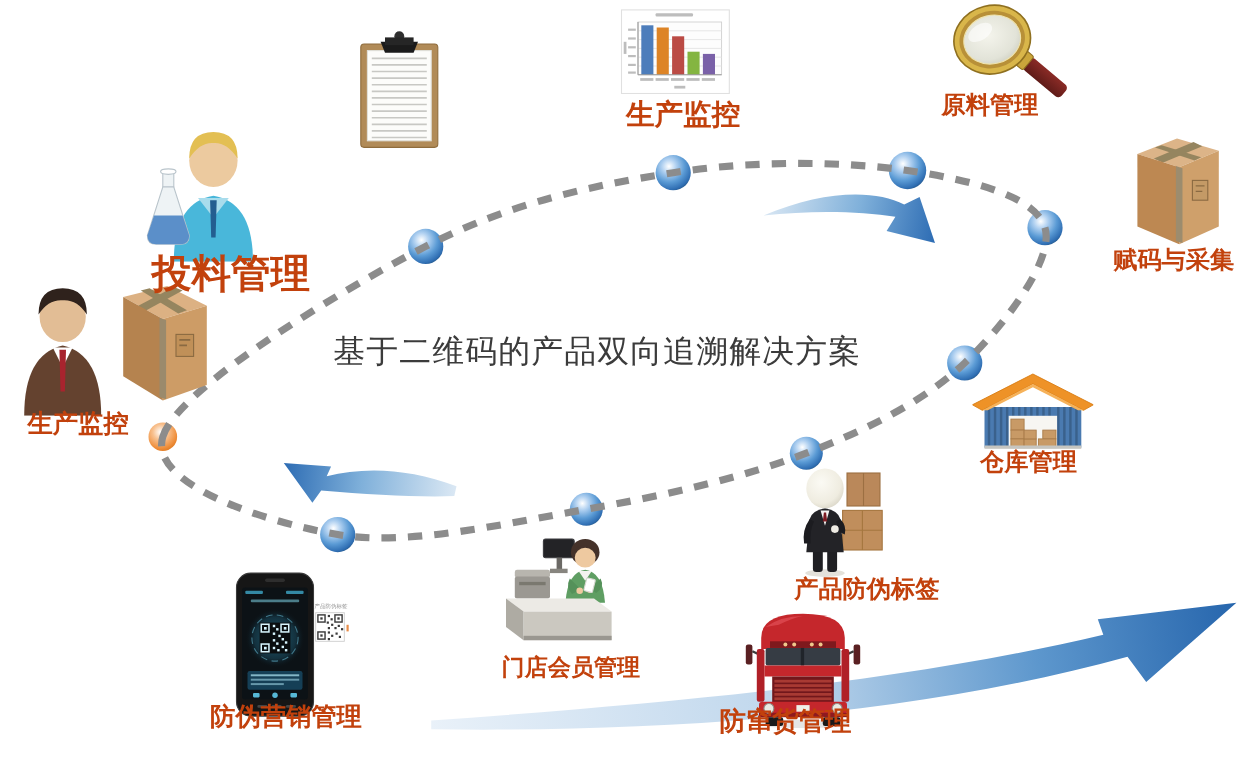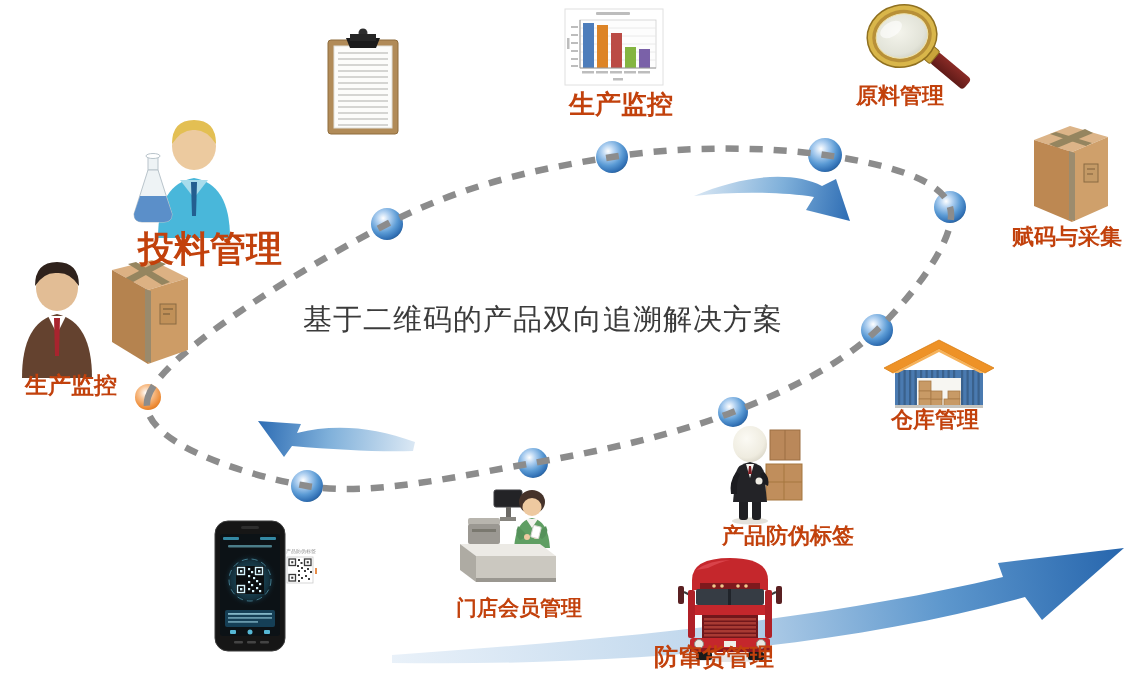--- a/index.html
+++ b/index.html
@@ -438,14 +438,15 @@
       <rect x="23" y="22" width="2" height="2"></rect>
         <rect x="26" y="25" width="2" height="2"></rect>
       <rect x="14" y="28" width="2" height="2"></rect>
         <rect x="17" y="31" width="2" height="2"></rect>
       <rect x="21" y="29" width="2" height="2"></rect>
         <rect x="24" y="32" width="2" height="2"></rect>
       <rect x="14" y="34" width="2" height="2"></rect>
     </g>
     <rect x="31" y="22" width="2" height="6" fill="#e88d4a"></rect>
   </svg>
+  <div class="label" style="left:191px;top:640px;font-size:23px">防伪营销管理</div>
 
 </div>
 
 </body></html>

